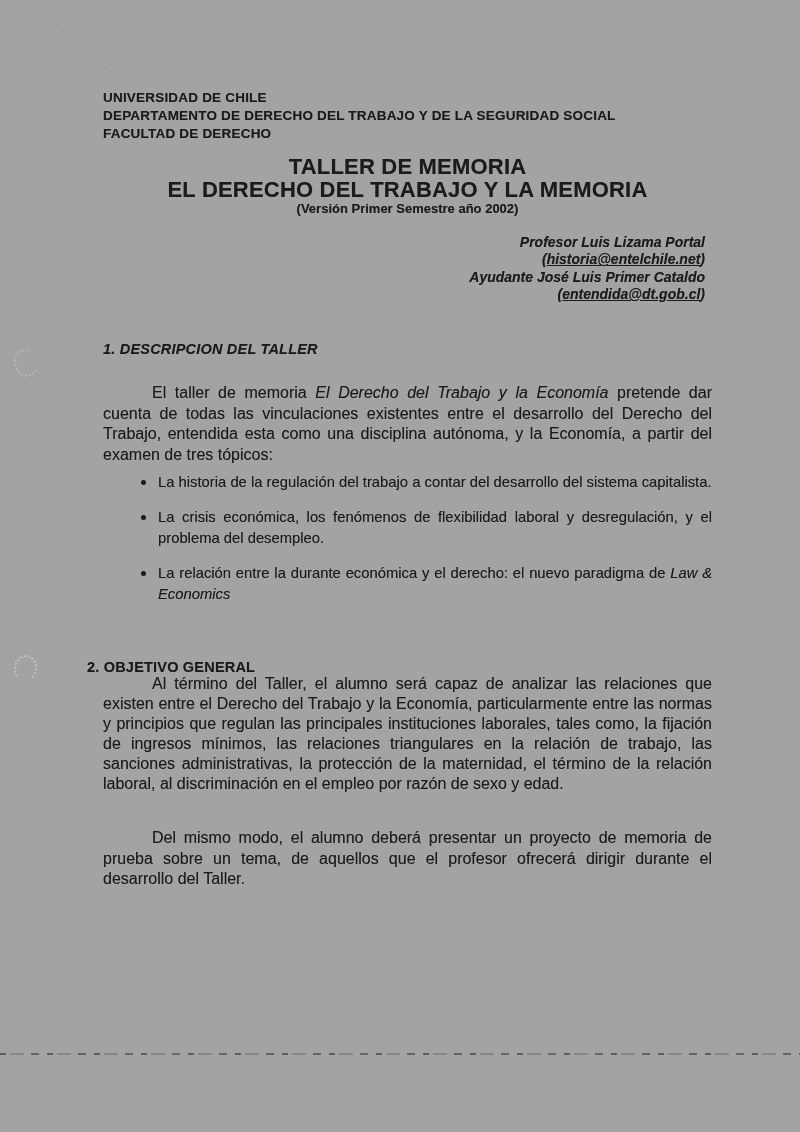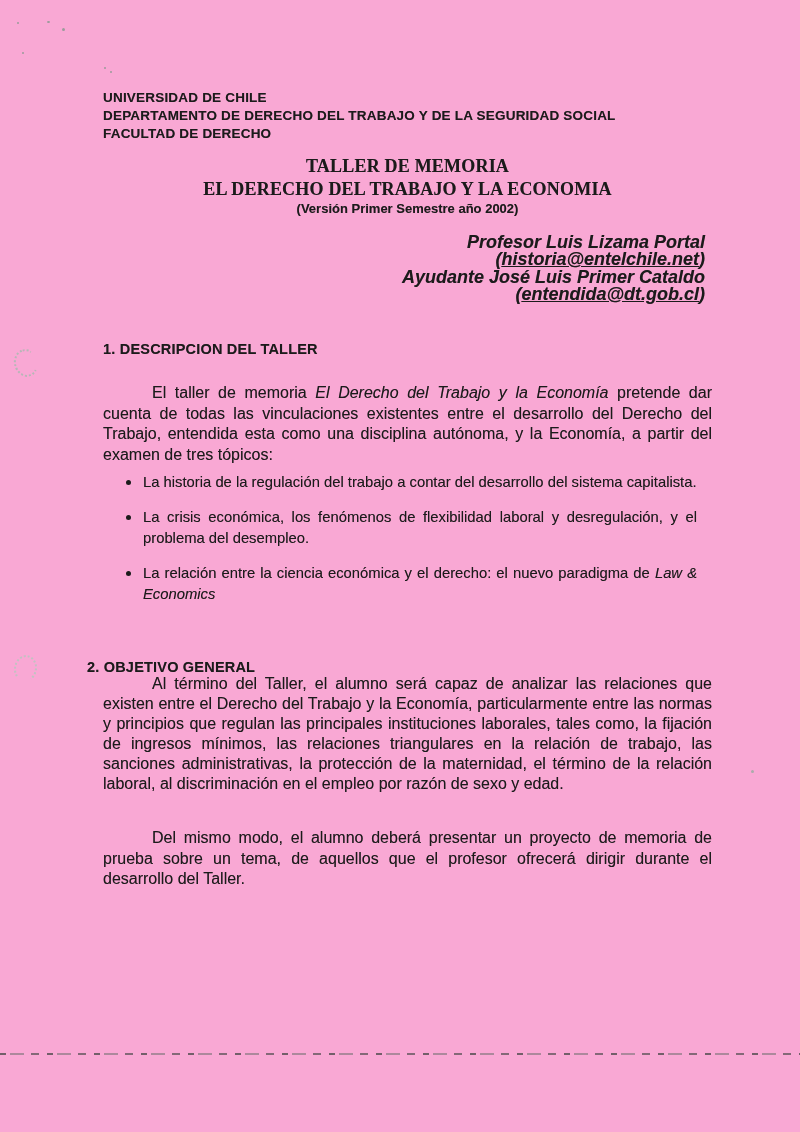--- a/index.html
+++ b/index.html
@@ -1,47 +1,47 @@
 <!DOCTYPE html>
 <html><head>
 <meta charset="utf-8">
 <style>
   html,body{margin:0;padding:0;background:#ffffff;}
   .page{
     position:relative;
     width:800px;height:1132px;
-    background:#f9a8d4;
+    background:#a3a3a3;
     overflow:hidden;
     font-family:"Liberation Sans","DejaVu Sans",sans-serif;
     color:#1b1b1b;
     text-shadow:0 0 0.6px rgba(0,0,0,0.38);
   }
   .abs{position:absolute;}
   
   .org-header{left:103px;top:89px;width:620px;font-weight:700;font-size:13.5px;line-height:18px;letter-spacing:.2px;}
   
   .title-block{left:103px;top:155px;width:609px;text-align:center;font-weight:700;}
-  .title-line{font-size:18px;line-height:23px;letter-spacing:.2px;font-family:Liberation Serif, serif;}
+  .title-line{font-size:22px;line-height:23px;letter-spacing:.2px;}
   .subtitle{font-size:13px;line-height:16px;}
   
-  .credits{right:95px;top:234px;width:500px;text-align:right;font-weight:700;font-style:italic;font-size:18px;line-height:17.3px;}
+  .credits{right:95px;top:234px;width:500px;text-align:right;font-weight:700;font-style:italic;font-size:14px;line-height:17.3px;}
   .email{text-decoration:underline;}
   
   .sec-heading{font-weight:700;font-size:14.5px;line-height:18px;letter-spacing:.2px;}
-  .sec1-heading{left:103px;top:340px;}
+  .sec1-heading{left:103px;top:340px;font-style:italic;}
   .sec2-heading{left:87px;top:658px;}
   
   .para{width:609px;font-size:16px;line-height:20.6px;text-align:justify;}
   .indent{text-indent:49px;}
   .para-1{left:103px;top:383px;}
   .sec2-para-1{left:103px;top:674px;line-height:20px;}
   .sec2-para-2{left:103px;top:828px;}
   .it{font-style:italic;}
   
-  .bullets{left:88px;top:472px;width:609px;font-size:14.8px;line-height:20.9px;text-align:justify;}
+  .bullets{left:103px;top:472px;width:609px;font-size:14.8px;line-height:20.9px;text-align:justify;}
   .bullet-item{position:relative;padding-left:55px;margin-bottom:14px;}
   .bullet-dot{position:absolute;left:38px;top:8px;width:5px;height:5px;border-radius:50%;background:#1b1b1b;}
   
   .dash-line{
     left:0;top:1053px;width:800px;height:2px;
     background:repeating-linear-gradient(90deg,
       rgba(70,70,70,.75) 0px, rgba(70,70,70,.75) 6px,
       rgba(0,0,0,0) 6px, rgba(0,0,0,0) 10px,
       rgba(110,110,110,.55) 10px, rgba(110,110,110,.55) 24px,
       rgba(0,0,0,0) 24px, rgba(0,0,0,0) 31px,
@@ -68,21 +68,21 @@
   <div class="ring" style="left:14px;top:655px;width:19px;height:23px;transform:rotate(10deg);border-color:#c2c2c2;border-bottom-color:transparent;"></div>
 
   <div class="abs org-header">
     <div>UNIVERSIDAD DE CHILE</div>
     <div>DEPARTAMENTO DE DERECHO DEL TRABAJO Y DE LA SEGURIDAD SOCIAL</div>
     <div>FACULTAD DE DERECHO</div>
   </div>
 
   <div class="abs title-block">
     <div class="title-line">TALLER DE MEMORIA</div>
-    <div class="title-line">EL DERECHO DEL TRABAJO Y LA ECONOMIA</div>
+    <div class="title-line">EL DERECHO DEL TRABAJO Y LA MEMORIA</div>
     <div class="subtitle">(Versión Primer Semestre año 2002)</div>
   </div>
 
   <div class="abs credits">
     <div>Profesor Luis Lizama Portal</div>
     <div><span>(</span><span class="email">historia@entelchile.net</span><span>)</span></div>
     <div>Ayudante José Luis Primer Cataldo</div>
     <div><span>(</span><span class="email">entendida@dt.gob.cl</span><span>)</span></div>
   </div>
 
@@ -94,21 +94,21 @@
     <div class="bullet-item">
       <span class="bullet-dot"></span>
       <span>La historia de la regulación del trabajo a contar del desarrollo del sistema capitalista.</span>
     </div>
     <div class="bullet-item">
       <span class="bullet-dot"></span>
       <span>La crisis económica, los fenómenos de flexibilidad laboral y desregulación, y el problema del desempleo.</span>
     </div>
     <div class="bullet-item">
       <span class="bullet-dot"></span>
-      <span>La relación entre la ciencia económica y el derecho: el nuevo paradigma de </span><span class="it">Law &amp; Economics</span>
+      <span>La relación entre la durante económica y el derecho: el nuevo paradigma de </span><span class="it">Law &amp; Economics</span>
     </div>
   </div>
 
   <div class="abs sec-heading sec2-heading">2. OBJETIVO GENERAL</div>
 
   <div class="abs para indent sec2-para-1">Al término del Taller, el alumno será capaz de analizar las relaciones que existen entre el Derecho del Trabajo y la Economía, particularmente entre las normas y principios que regulan las principales instituciones laborales, tales como, la fijación de ingresos mínimos, las relaciones triangulares en la relación de trabajo, las sanciones administrativas, la protección de la maternidad, el término de la relación laboral, al discriminación en el empleo por razón de sexo y edad.</div>
 
   <div class="abs para indent sec2-para-2">Del mismo modo, el alumno deberá presentar un proyecto de memoria de prueba sobre un tema, de aquellos que el profesor ofrecerá dirigir durante el desarrollo del Taller.</div>
 
   <div class="abs dash-line"></div>

